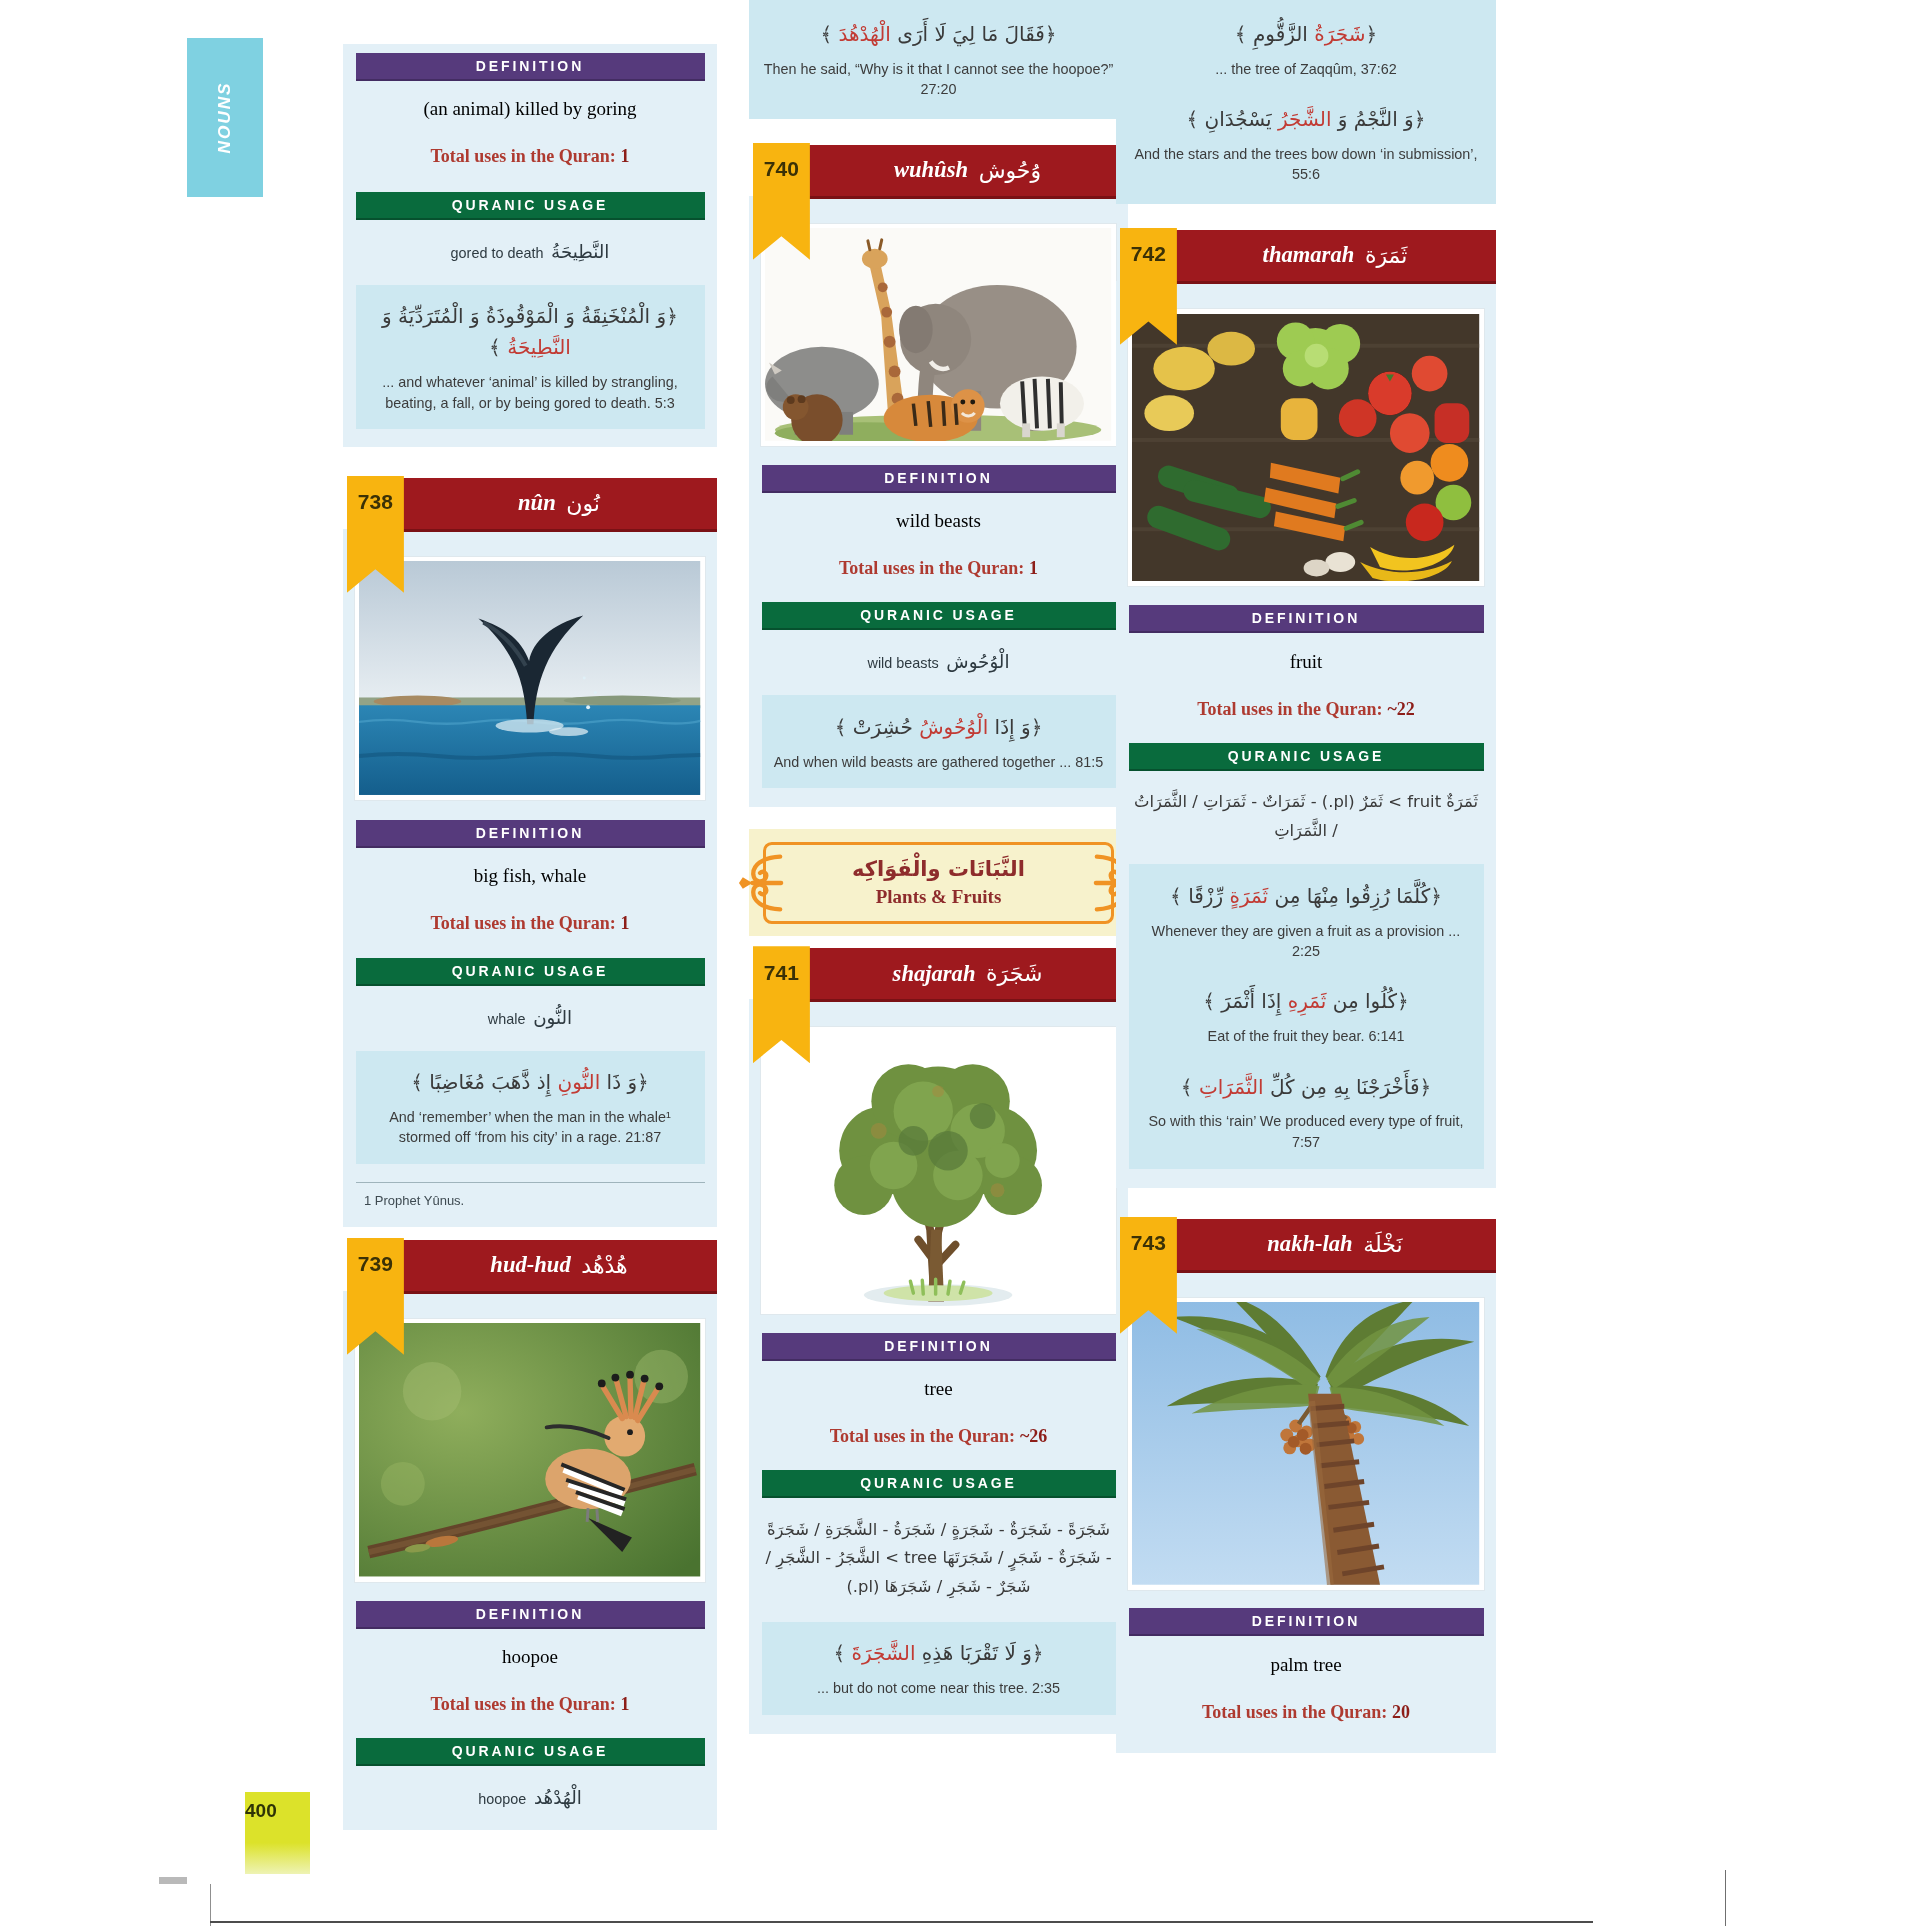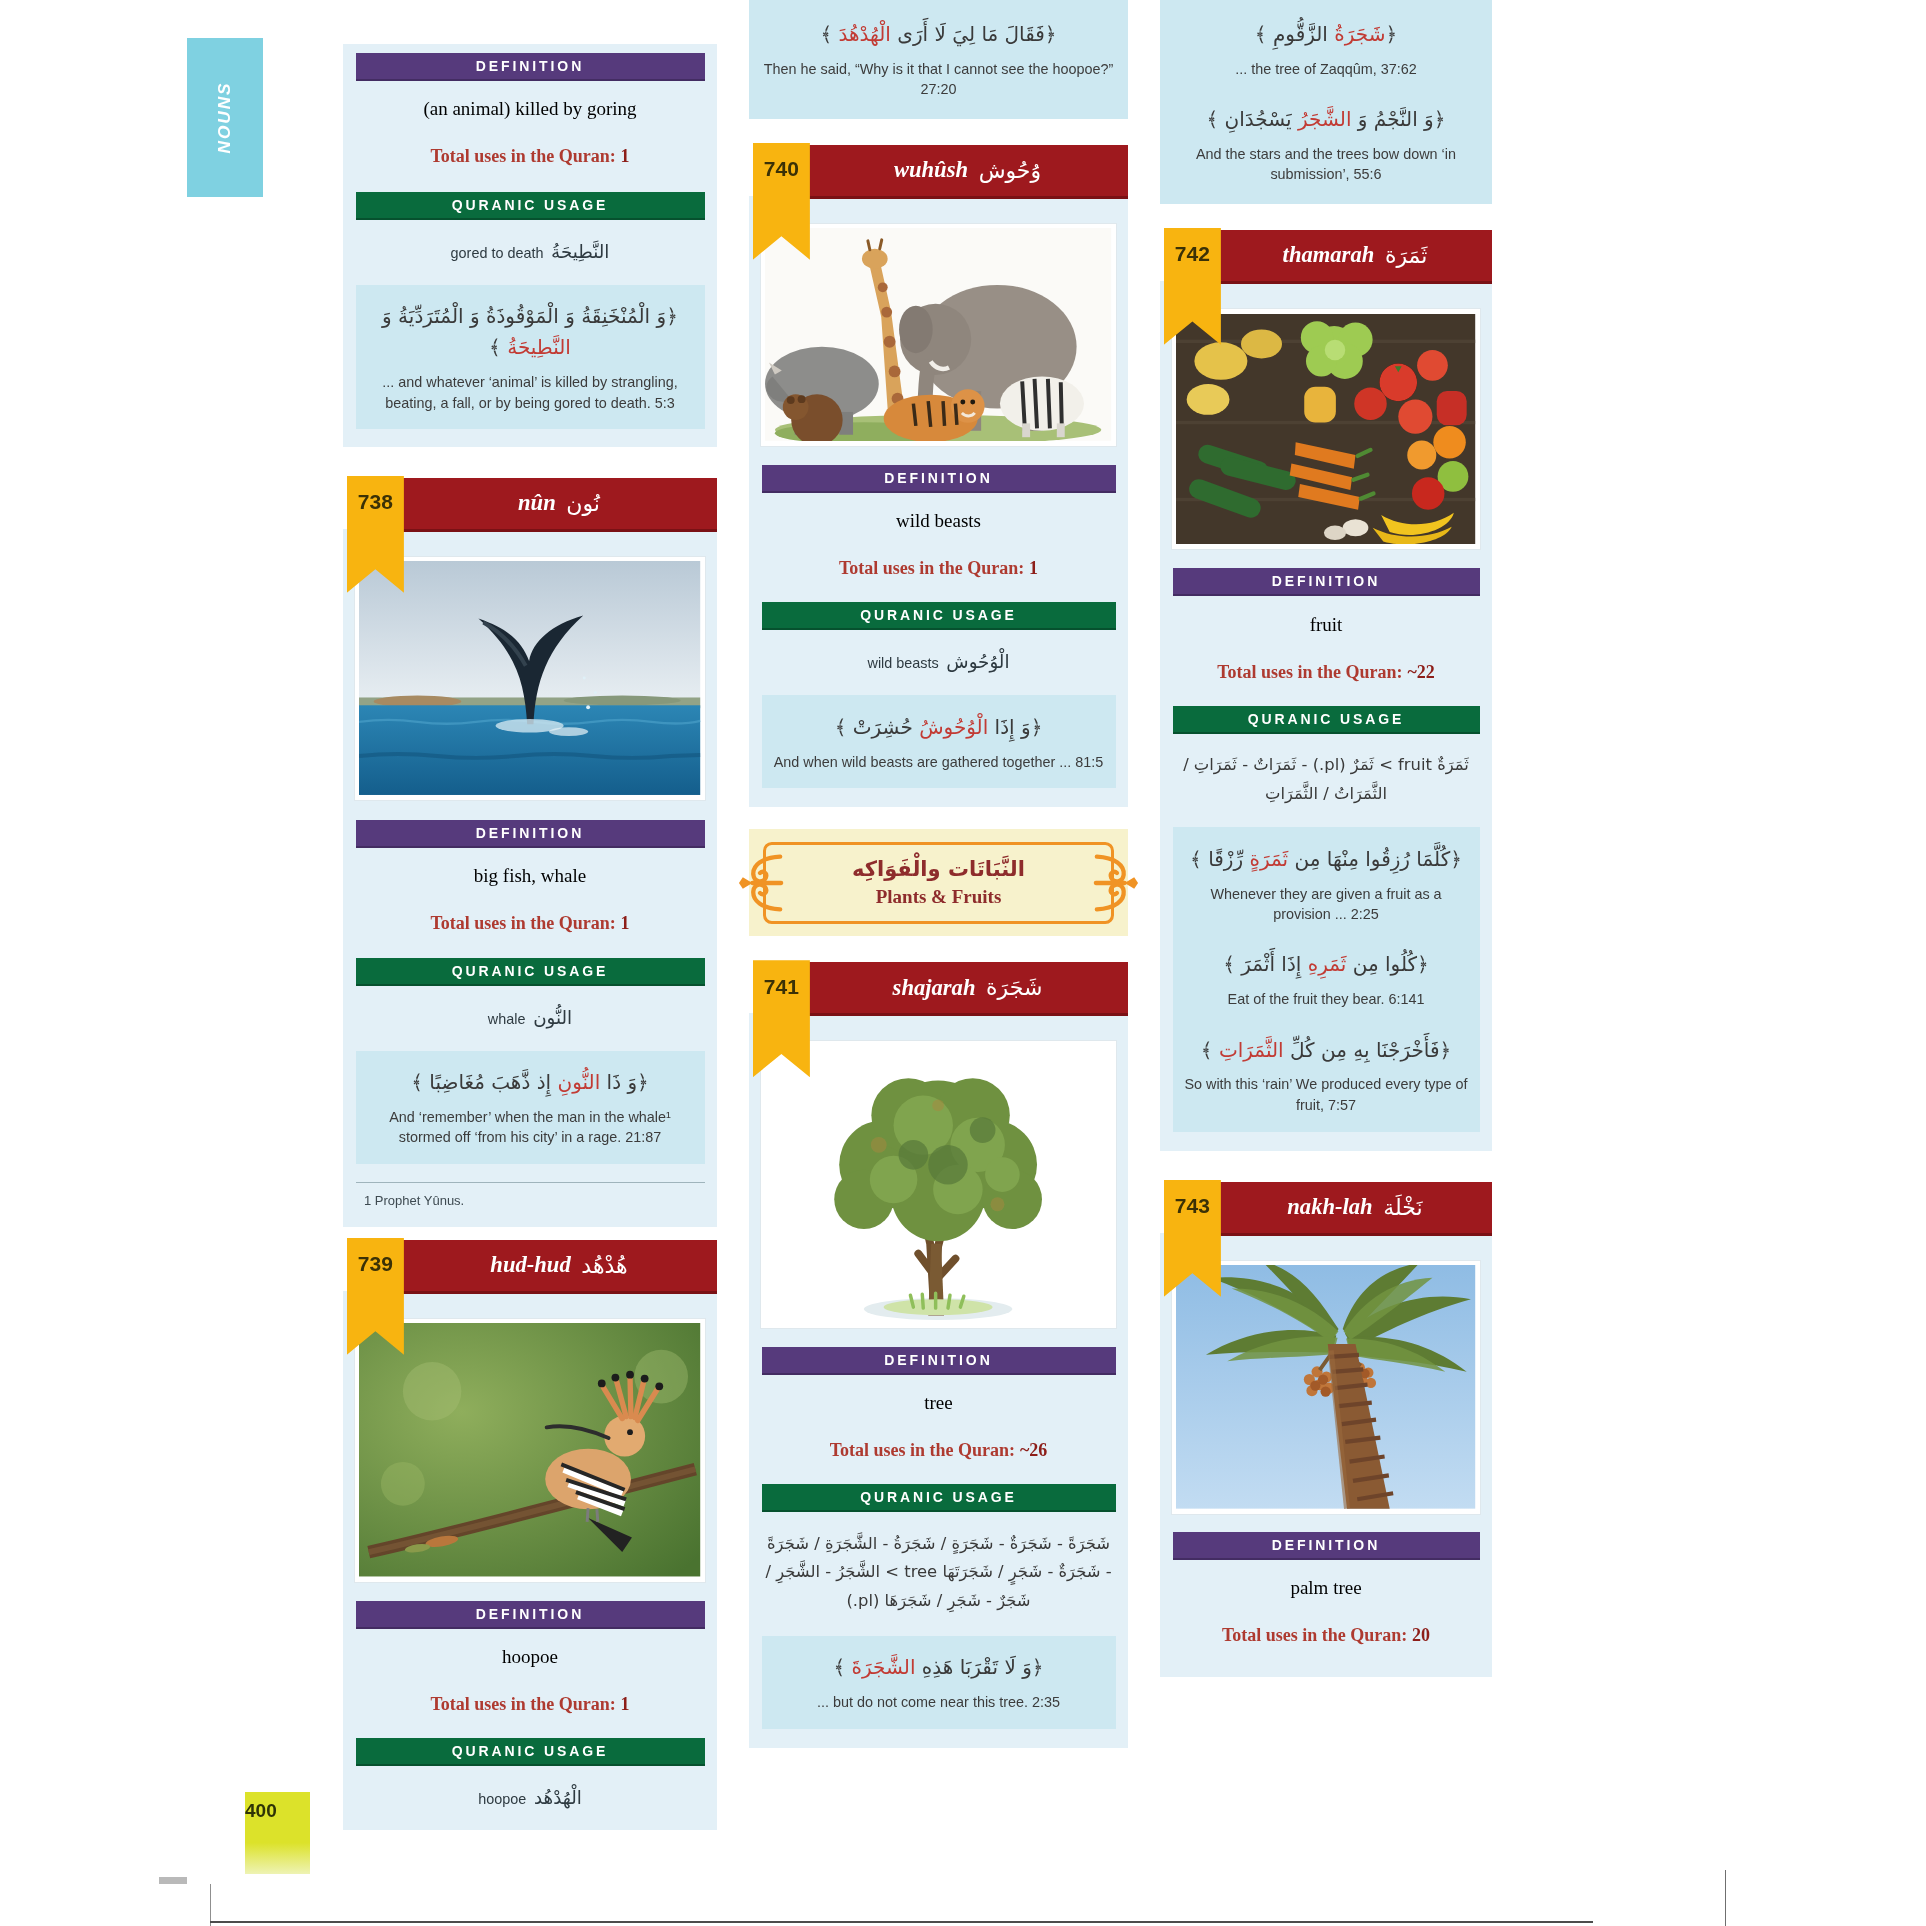--- a/index.html
+++ b/index.html
@@ -14,21 +14,21 @@
             text-align:left;}
   .page-num span{display:inline-block;margin-top:7.7px;font-weight:bold;font-size:19px;color:#2e3306;}
   .mark-dash{position:absolute;left:159px;top:1877px;width:28px;height:6.7px;background:#b9b9b9;}
   .mark-vl{position:absolute;left:210px;top:1884px;width:1.4px;height:42px;background:#8f8f8f;}
   .mark-vr{position:absolute;left:1725px;top:1870px;width:1.4px;height:56px;background:#6f6f6f;}
   .mark-hb{position:absolute;left:210px;top:1921px;width:1383px;height:1.9px;background:#4c4c4c;}
   
   .col{position:absolute;top:0;}
   #col1{left:343px;width:374px;}
   #col2{left:749px;width:379px;}
-  #col3{left:1160px;width:332px;}
+  #col3{left:1116px;width:380px;}
   
   .card{background:#e3f0f7;padding-bottom:17.3px;}
   .hbar{margin:0 12.5px;height:26px;display:flex;align-items:center;justify-content:center;
         color:#ffffff;font-weight:bold;font-size:14px;letter-spacing:2.9px;}
   .purple{background:#563a7c;border-bottom:2.9px solid #432c62;}
   .green{background:#096b3d;border-bottom:2.9px solid #06512e;}
   .deftext{text-align:center;font-family:"Liberation Serif",serif;font-size:19px;color:#000000;margin-top:17.3px;}
   .total{text-align:center;font-family:"Liberation Serif",serif;font-weight:bold;font-size:18px;
          color:#ae3a30;margin-top:26px;}
   .total .num{color:#8d1e19;margin-left:4.8px;}
@@ -60,21 +60,21 @@
   .footnote{font-size:13px;color:#3e4a51;margin:9.6px 21px 0;text-align:left;}
   
   .divider-card{background:#f7f2cc;padding:12.5px 14.4px;margin-top:22px;}
   .divider-frame{position:relative;border:3.4px solid #f09324;border-radius:8.7px;padding:12.5px 43px;}
   .div-ar{text-align:center;direction:rtl;font-family:"DejaVu Sans",sans-serif;font-weight:bold;
           font-size:21px;color:#8e2c2c;}
   .div-en{text-align:center;font-family:"Liberation Serif",serif;font-weight:bold;font-size:19px;
           color:#8e2c2c;margin-top:4.8px;}
   .orn{position:absolute;top:50%;width:46px;height:72px;margin-top:-36px;}
   .orn.left{left:-28px;}  .orn.right{right:-28px;transform:scaleX(-1);}
-  .mt92{margin-top:44px;} .mt64{margin-top:31px;} .mt60{margin-top:26px;} .mt54{margin-top:26px;} .mt26{margin-top:12.5px;} .mt62{margin-top:26px;}
+  .mt92{margin-top:44px;} .mt64{margin-top:31px;} .mt60{margin-top:26px;} .mt54{margin-top:26px;} .mt26{margin-top:12.5px;} .mt62{margin-top:12px;}
 </style>
 </head>
 <body>
 
 <div class="side-tab">
   <span>NOUNS</span>
 </div>
 <div class="page-num">
   <span>400</span>
 </div>

